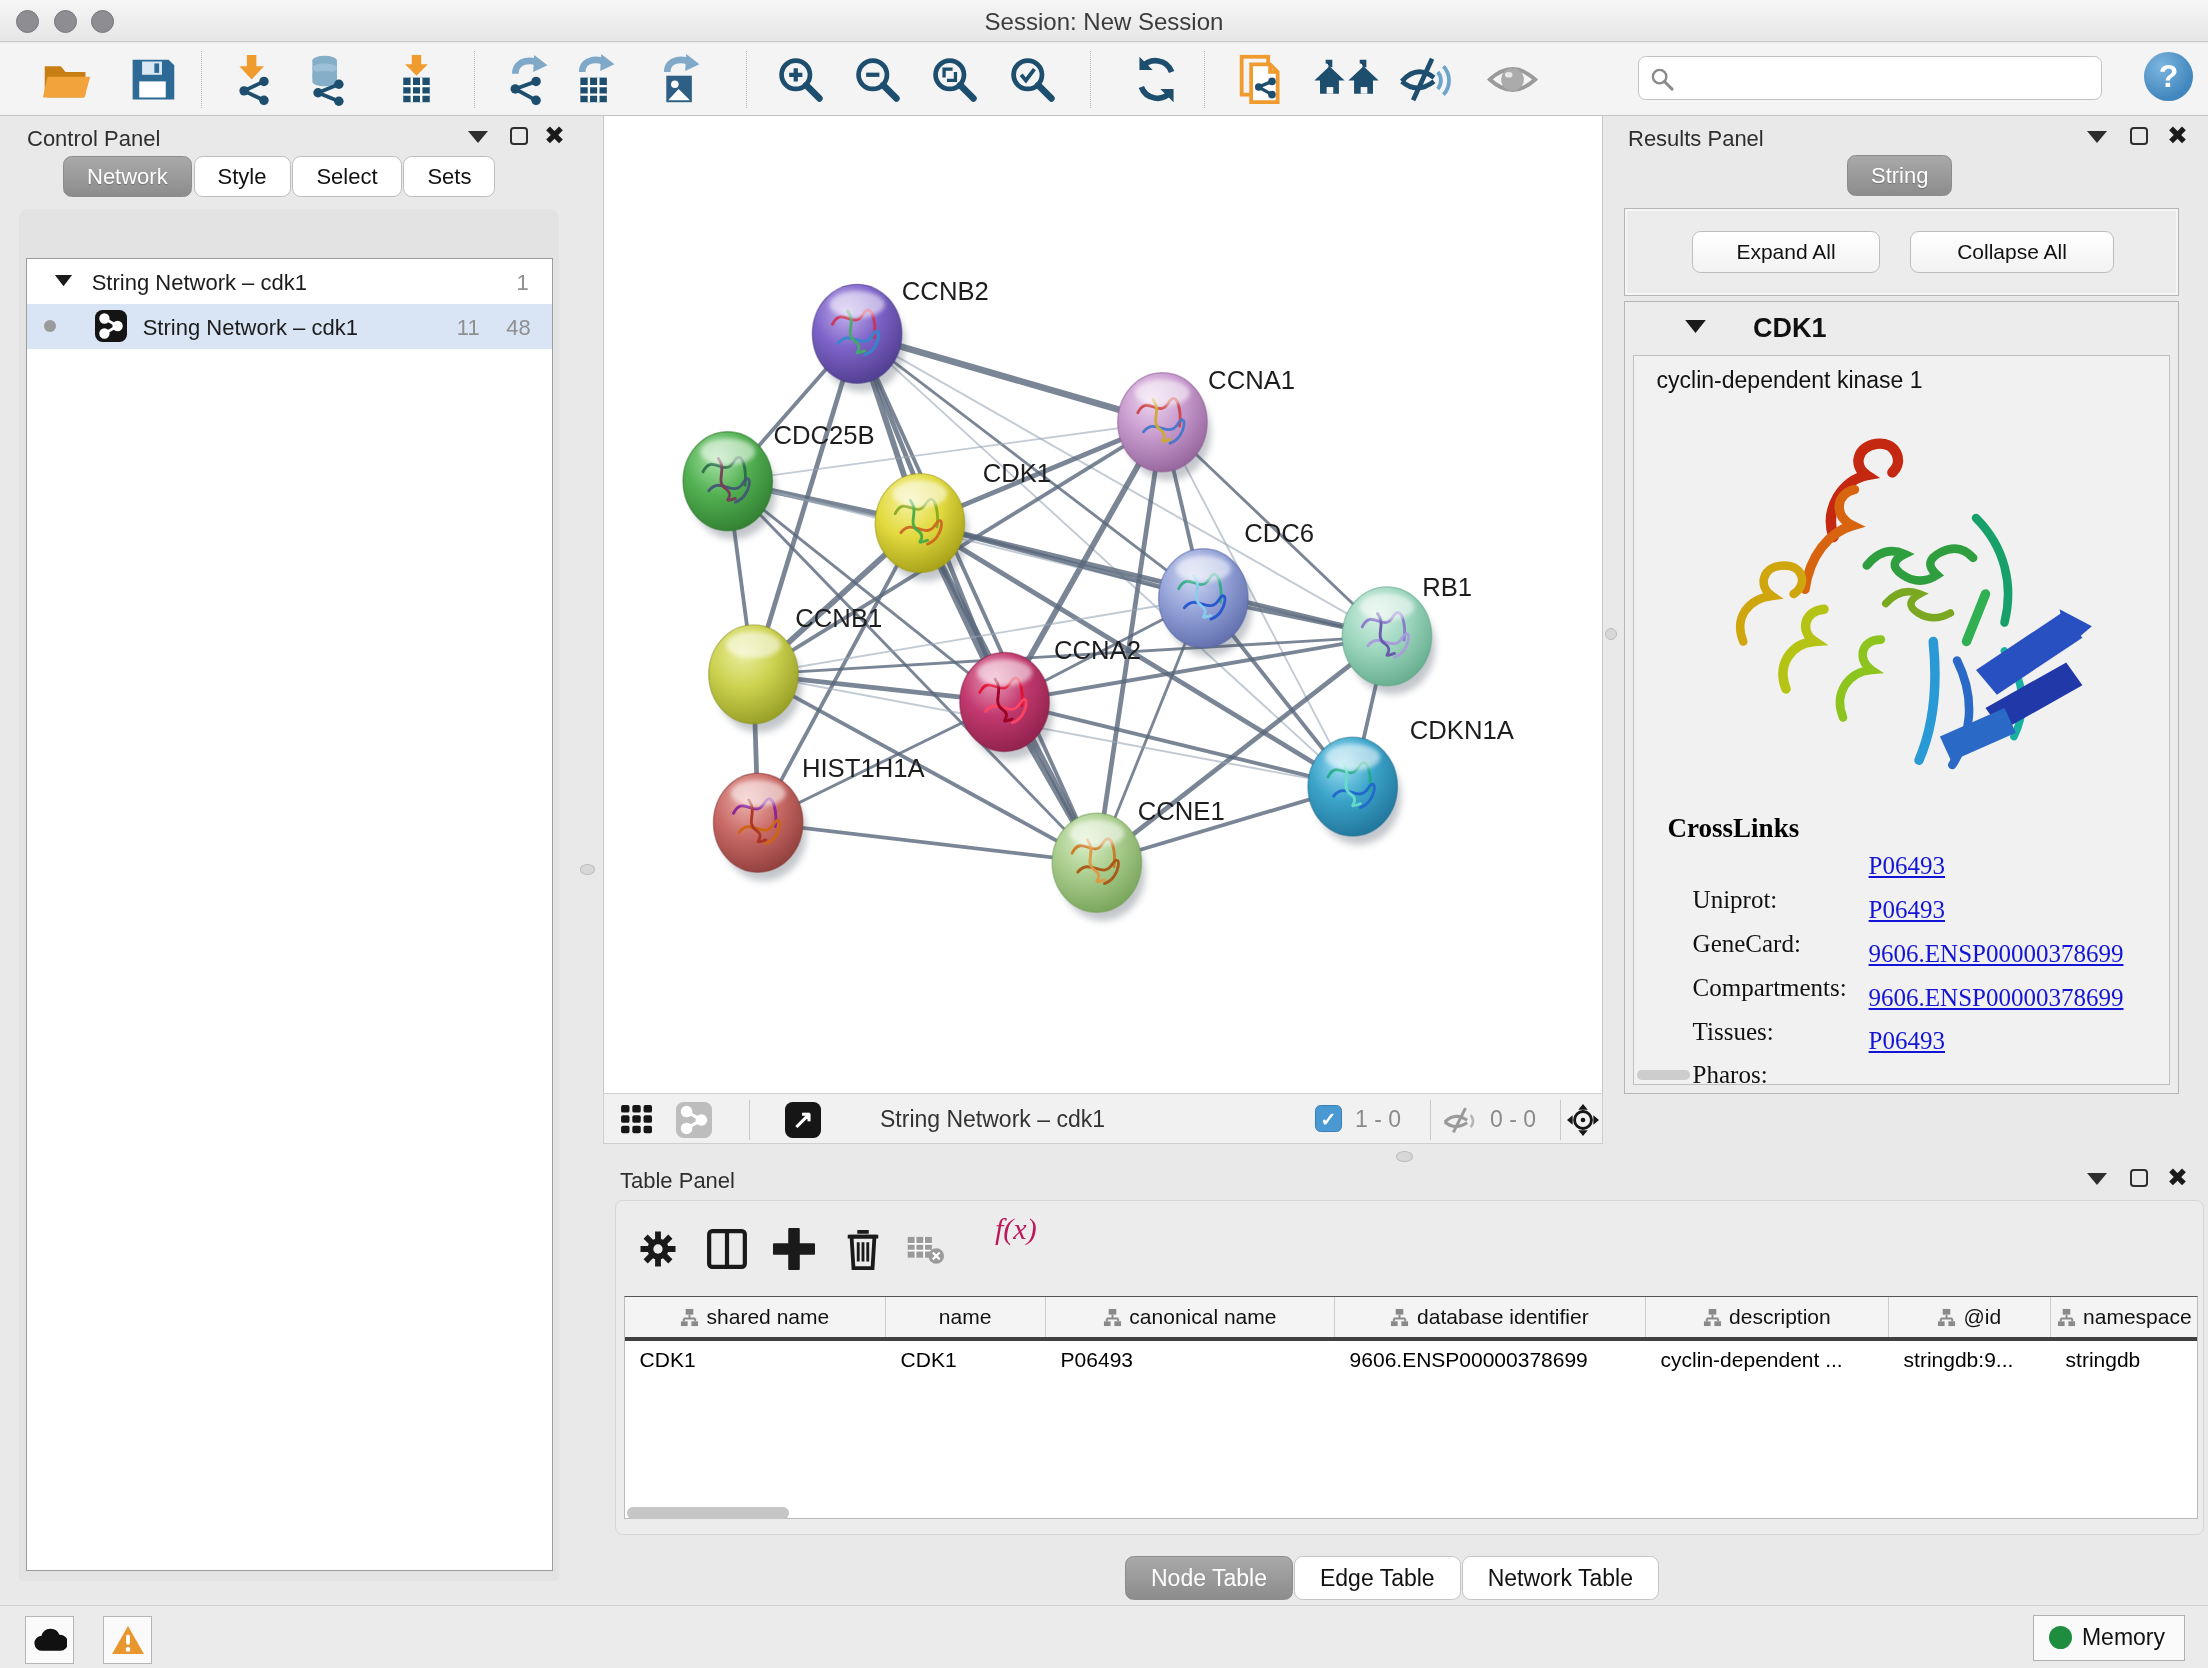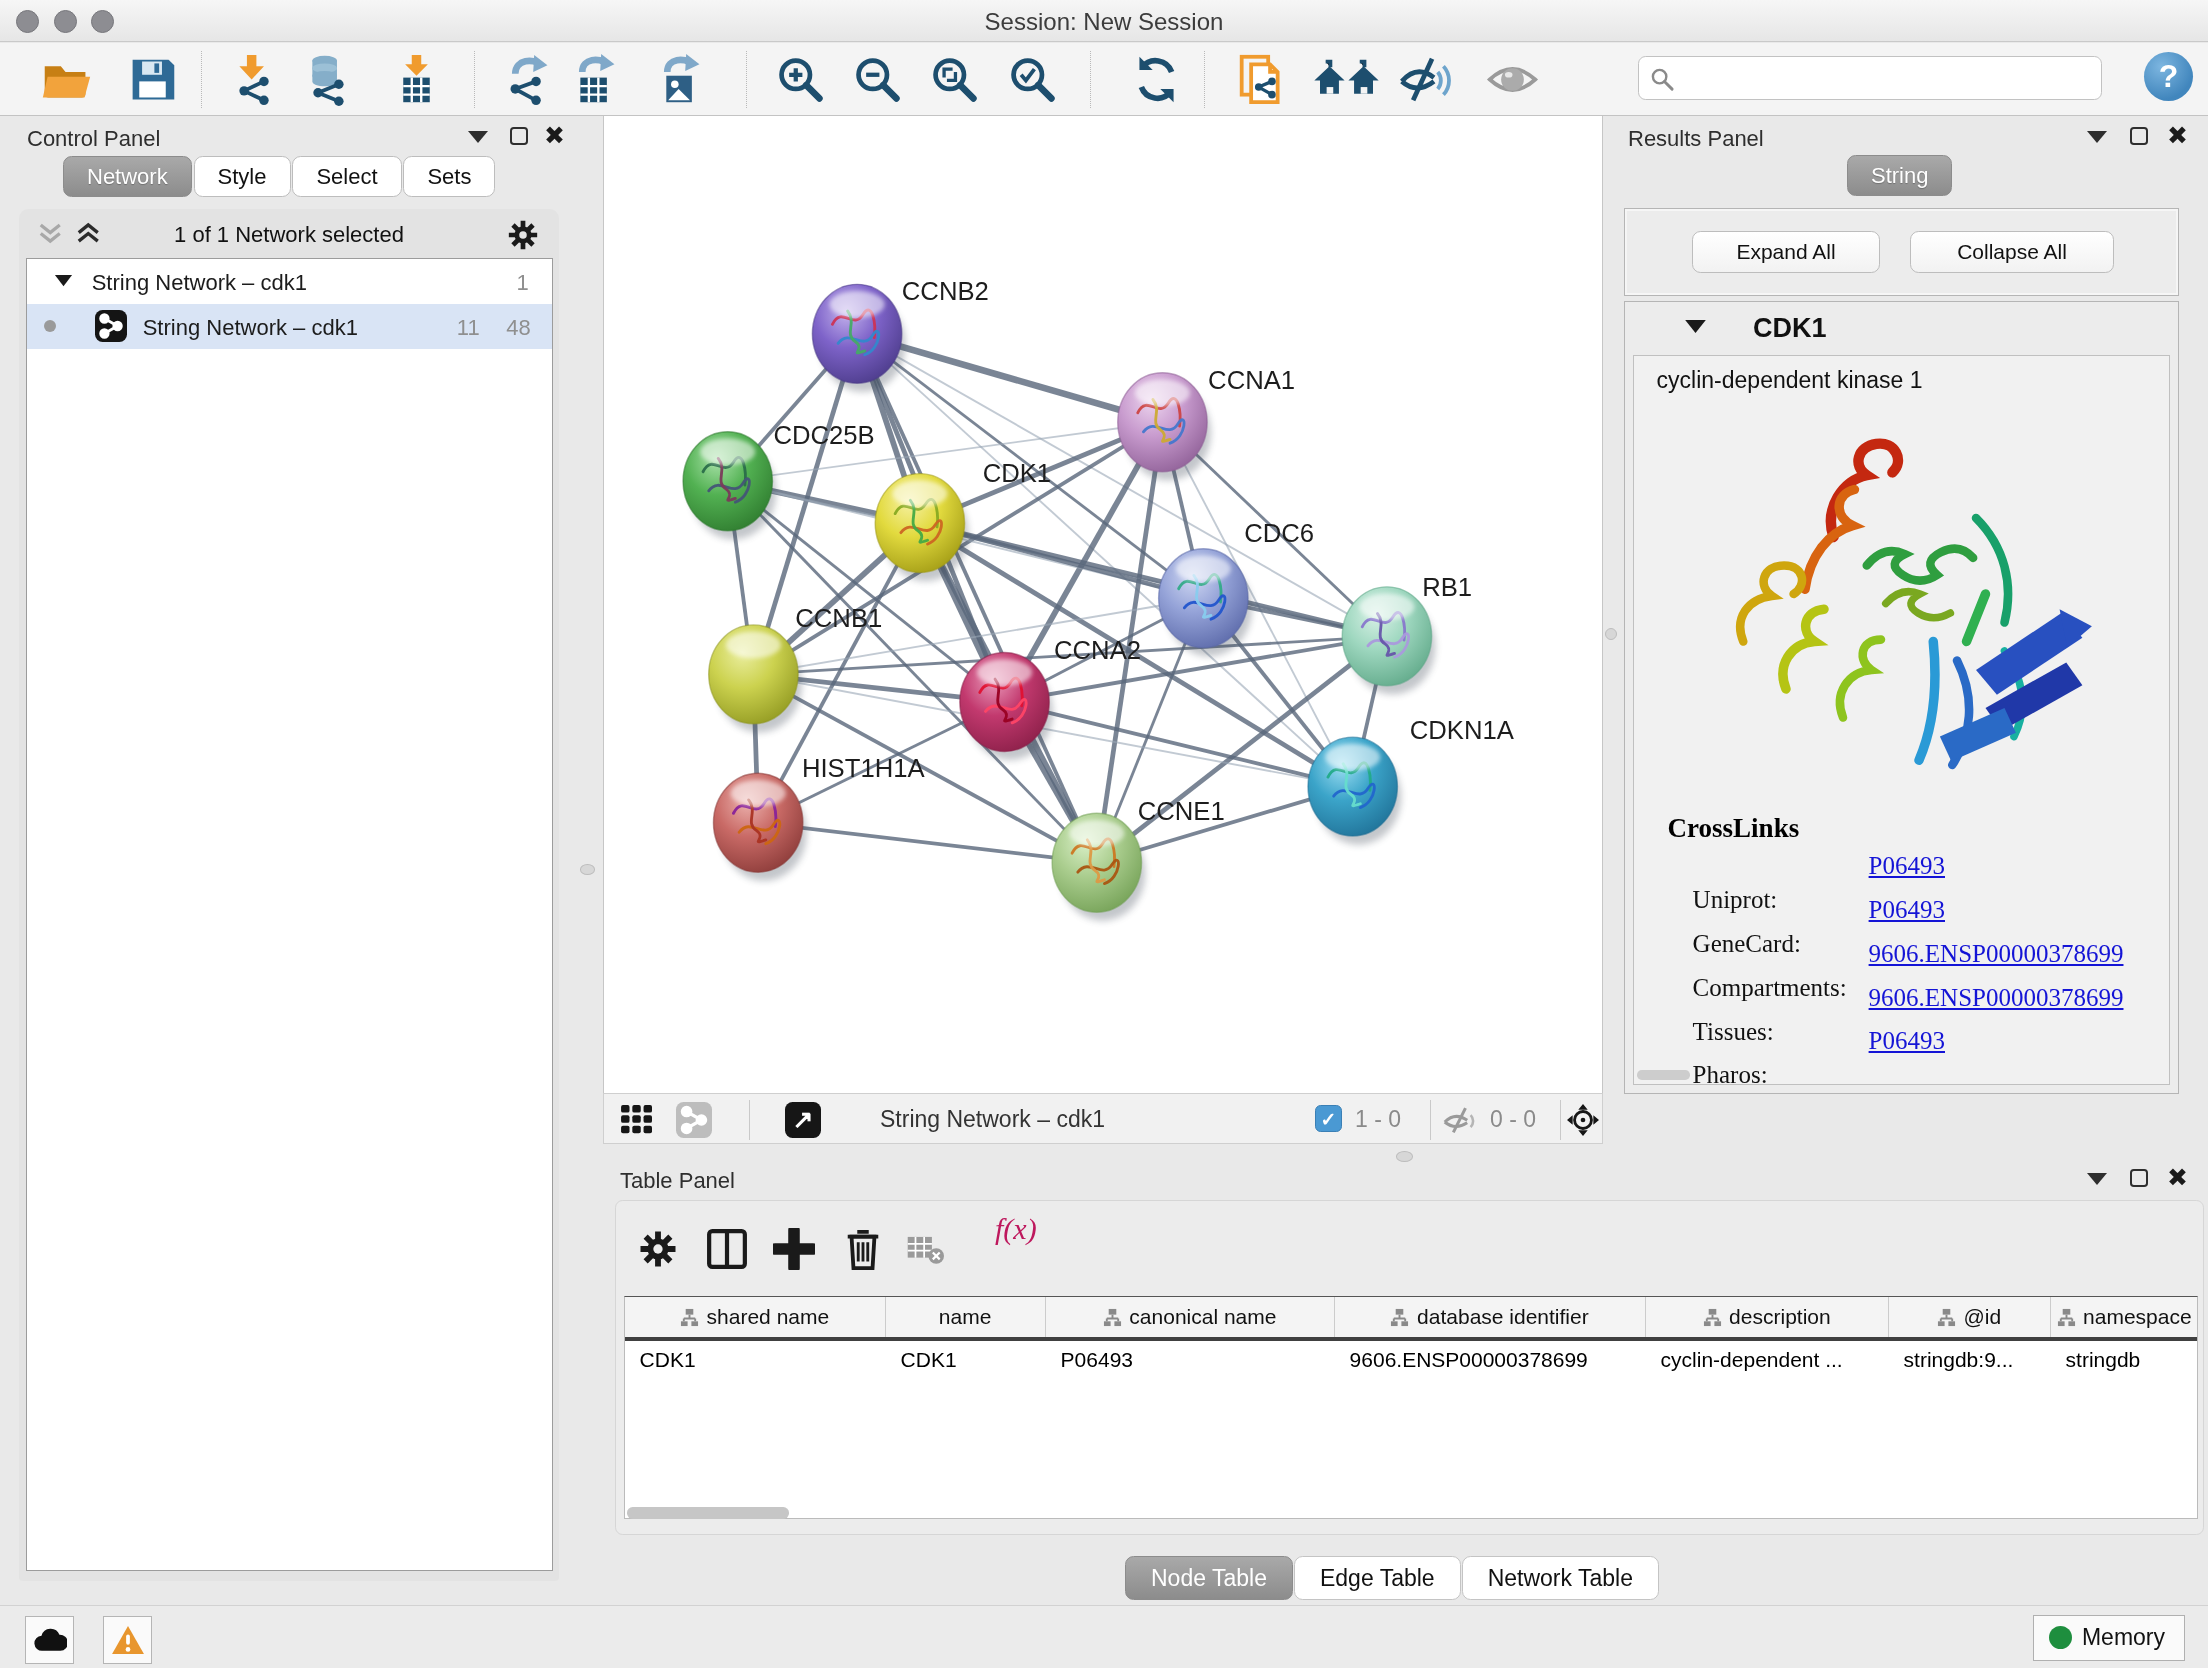--- a/index.html
+++ b/index.html
@@ -285,38 +285,20 @@
     <div class="hdr-tri"></div>
   </div>
 <div class="abs" style="left:510px; top:127px;">
     <div class="hdr-sq"></div>
   </div>
 <div class="abs hdr-x" style="left:544px; top:126px;">✖</div>
 
 <div id="cp-tabs"><span class="tab sel">Network</span><span class="tab">Style</span><span class="tab">Select</span><span class="tab">Sets</span></div>
 
 <div id="cp-body">
-  <div id="cp-status">
-    <svg class="abs" style="left:17px; top:9.5px;" width="28.5" height="25" viewBox="0 0 30 26">
-        <path d="M5 3l10 8 10-8M5 12l10 8 10-8" stroke="#a8a8a8" stroke-width="3.5" fill="none"></path>
-      </svg>
-    <svg class="abs" style="left:55px; top:9.5px;" width="28.5" height="25" viewBox="0 0 30 26">
-        <path d="M5 11 15 3l10 8M5 20l10-8 10 8" stroke="#2b2b2b" stroke-width="3.5" fill="none"></path>
-      </svg>
-    <div id="cp-status-text">1 of 1 Network selected</div>
-    <svg class="abs" style="right:19px; top:5.7px;" width="34" height="34" viewBox="0 0 36 36">
-        <g fill="#1a1a1a">
-          <circle cx="18" cy="18" r="9"></circle>
-          <g stroke="#1a1a1a" stroke-width="5">
-            <path d="M18 3v8M18 25v8M3 18h8M25 18h8M7.4 7.4l5.6 5.6M23 23l5.6 5.6M28.6 7.4 23 13M13 23l-5.6 5.6"></path>
-          </g>
-        </g>
-        <circle cx="18" cy="18" r="4" fill="#e3e3e3"></circle>
-      </svg>
-  </div>
   <div id="cp-tree">
     <div class="tree-row">
       <svg class="abs" style="left:27px; top:15px;" width="19" height="13.3" viewBox="0 0 20 14">
           <path d="M1 1h18L10 13z" fill="#1a1a1a"></path>
         </svg>
       <span class="abs" style="left:65px; top:10.5px;">String Network – cdk1</span>
       <span class="tree-num" style="right:23px">1</span>
     </div>
     <div class="tree-row sel">
       <span class="abs" style="left:17px; top:16px; width:12.4px; height:12.4px; border-radius:50%; background:#9a9a9a;"></span>

